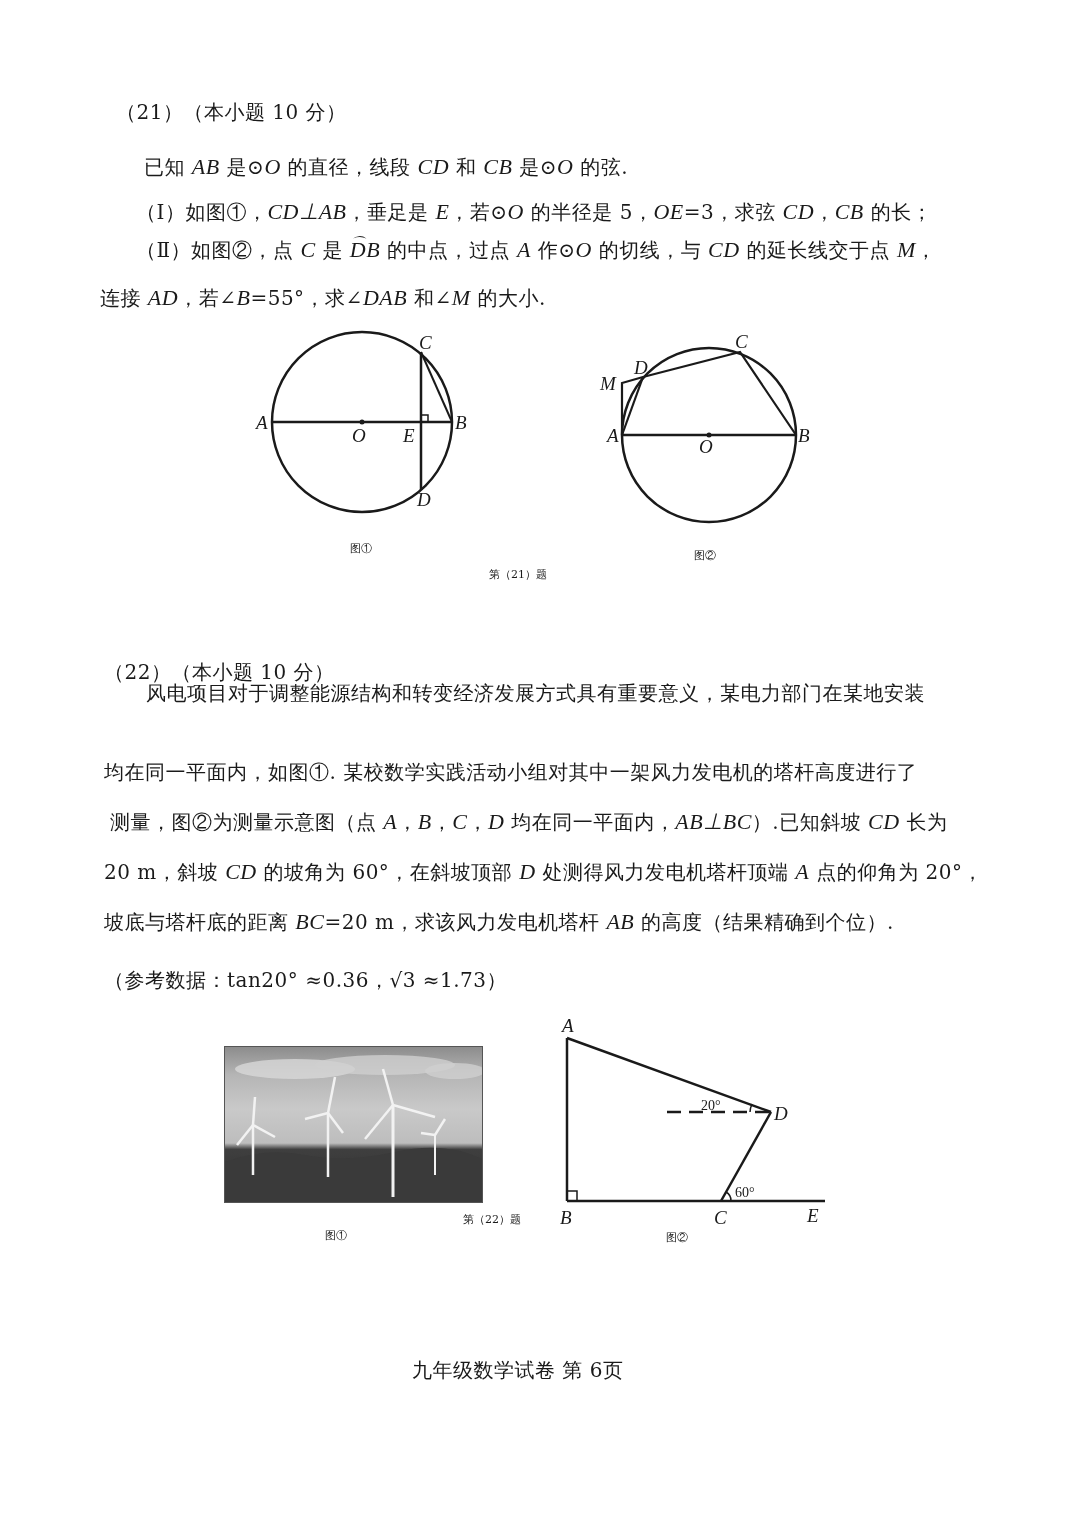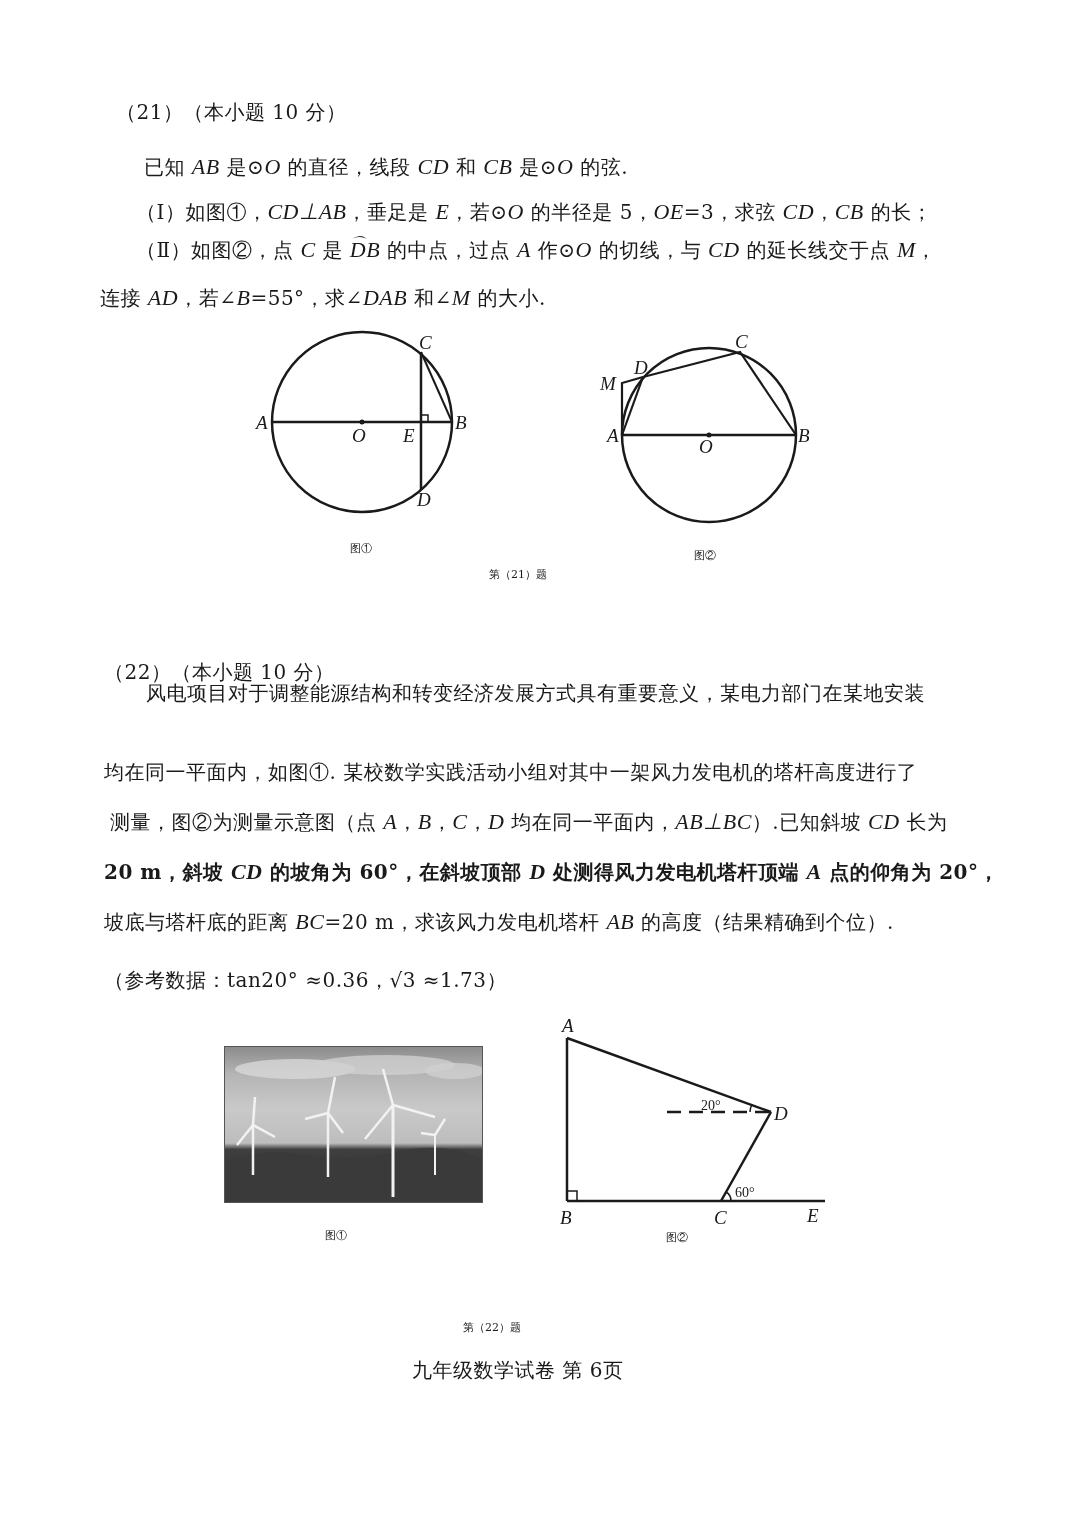--- a/index.html
+++ b/index.html
@@ -85,21 +85,21 @@
 <div class="abs cap" style="left:489px; top:567px;">第（21）题</div>
 
 <div class="abs txt" style="left:104px; top:660px;text-align:right;">（22）（本小题 10 分）</div>
 <div class="abs txt" style="left:146px; top:681px;">风电项目对于调整能源结构和转变经济发展方式具有重要意义，某电力部门在某地安装</div>
 <div class="abs txt" style="left:104px; top:760px;">均在同一平面内，如图①. 某校数学实践活动小组对其中一架风力发电机的塔杆高度进行了</div>
 
 <div class="abs txt" style="left:104px; top:810px;margin-left:6px;">
   <span>测量，图②为测量示意图（点 </span><span class="it">A</span><span>，</span><span class="it">B</span><span>，</span><span class="it">C</span><span>，</span><span class="it">D</span><span> 均在同一平面内，</span><span class="it">AB⊥BC</span><span>）.已知斜坡 </span><span class="it">CD</span><span> 长为</span>
 </div>
 
-<div class="abs txt" style="left:104px; top:860px;font-weight:bold;">
+<div class="abs txt" style="left:104px; top:860px;">
   <span>20 m，斜坡 </span><span class="it">CD</span><span> 的坡角为 60°，在斜坡顶部 </span><span class="it">D</span><span> 处测得风力发电机塔杆顶端 </span><span class="it">A</span><span> 点的仰角为 20°，</span>
 </div>
 
 <div class="abs txt" style="left:104px; top:910px;">
   <span>坡底与塔杆底的距离 </span><span class="it">BC</span><span>=20 m，求该风力发电机塔杆 </span><span class="it">AB</span><span> 的高度（结果精确到个位）.</span>
 </div>
 
 <div class="abs txt" style="left:104px; top:968px;">
   <span>（参考数据：tan20° ≈0.36，</span><span>√3</span><span> ≈1.73）</span>
 </div>
@@ -125,15 +125,15 @@
         <line x1="168" y1="58" x2="140" y2="92"></line>
       <line x1="210" y1="88" x2="210" y2="128" stroke-width="2"></line>
         <line x1="210" y1="88" x2="220" y2="72"></line>
         <line x1="210" y1="88" x2="196" y2="86"></line>
     </g>
   </svg>
 </div>
 
 <div class="abs cap" style="left:325px; top:1228px;">图①</div>
 <div class="abs cap" style="left:666px; top:1230px;">图②</div>
-<div class="abs cap" style="left:463px; top:1320px;">第（22）题</div>
+<div class="abs cap" style="left:463px; top:1212px;">第（22）题</div>
 
 <div class="abs txt" style="left:368px; top:1358px;margin-left:44px;">九年级数学试卷  第 6页</div>
 
 </body></html>

